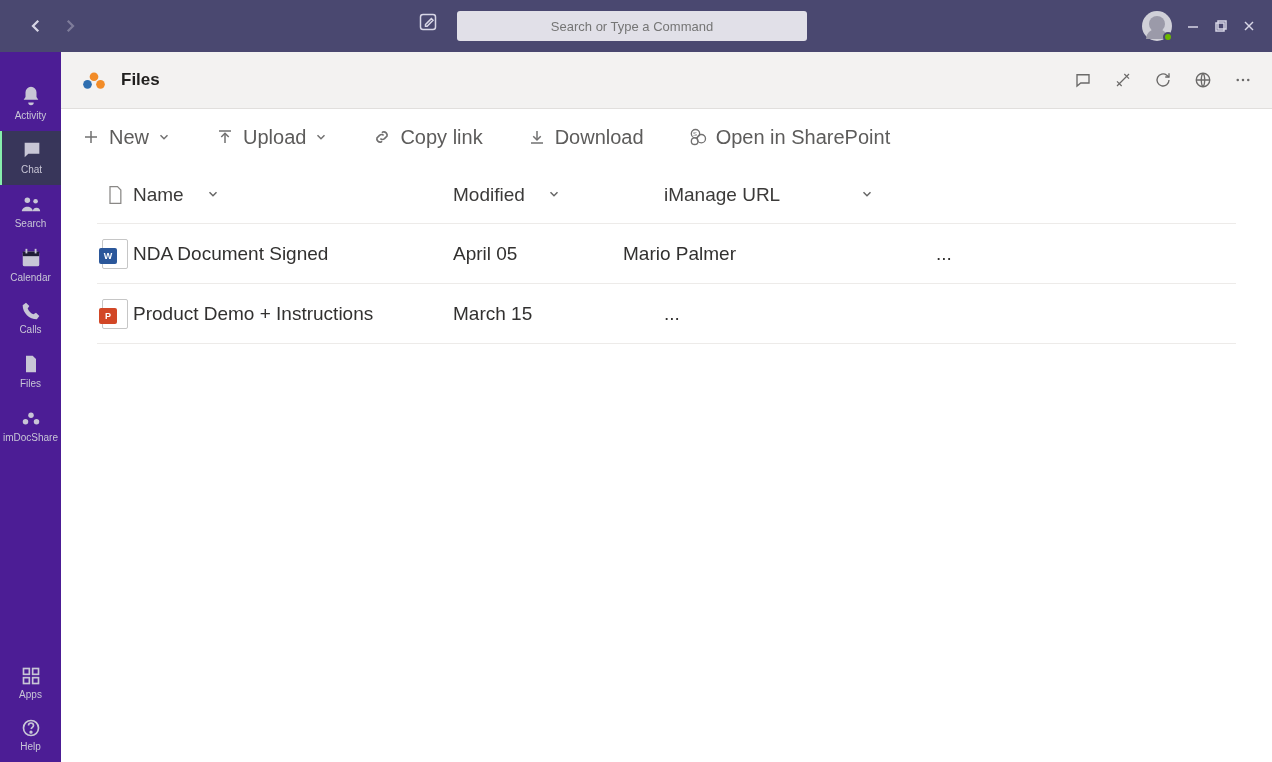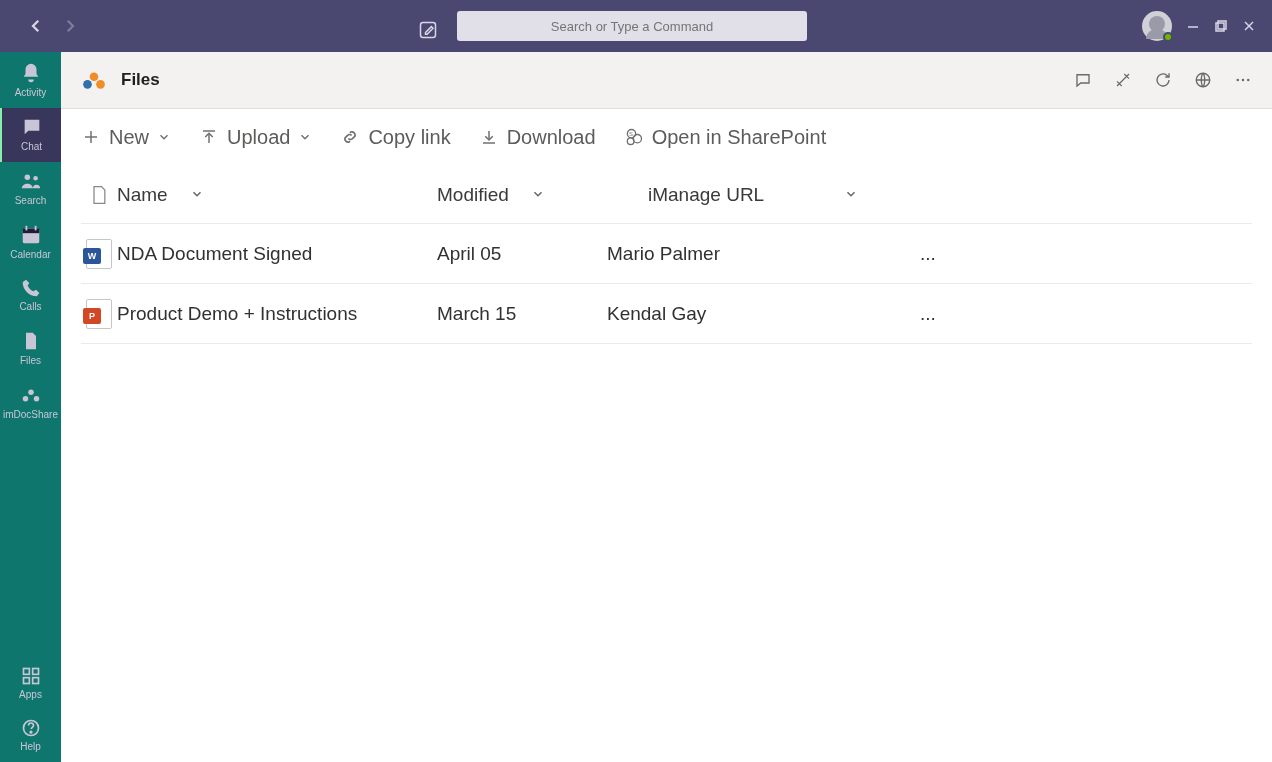--- a/index.html
+++ b/index.html
@@ -10,72 +10,72 @@
     background: #4a4870;
     height: 52px;
     display: flex;
     align-items: center;
     color: #f0f0f0;
     padding: 0 6px;
   }
   .tb-nav { display:flex; gap:10px; padding-left:18px; }
   .nav-arrow { width:24px; height:24px; display:flex; align-items:center; justify-content:center; color:#d8d6e6; cursor:pointer; }
   .nav-arrow.disabled { color:#7e7c9a; }
-  .tb-spacer { flex:1; display:flex; align-items:flex-end; justify-content:center; gap:14px; }
+  .tb-spacer { flex:1; display:flex; align-items:flex-start; justify-content:center; gap:14px; }
   .edit-btn { width:22px; height:22px; color:#d8d6e6; display:flex; align-items:center; justify-content:center; cursor:pointer; }
   .search {
     width: 350px; height: 30px; background:#e1e0e8; border-radius:3px;
     display:flex; align-items:center; justify-content:center;
     margin-left:4px;
   }
   .search input {
     border:none; background:transparent; width:100%; text-align:center;
     font-size:13px; color:#555; outline:none;
   }
   .tb-right { display:flex; align-items:center; gap:14px; padding-right:10px; }
   .avatar { width:30px; height:30px; border-radius:50%; background:#d0d0d8; position:relative; display:flex; align-items:center; justify-content:center;}
   .avatar-inner { width:16px; height:16px; border-radius:50%; background:#9b9aa9; position:relative; top:-2px;}
   .avatar-shoulders{position:absolute; bottom:2px; width:22px; height:10px; background:#9b9aa9; border-radius:10px 10px 0 0;}
   .presence { width:10px; height:10px; border-radius:50%; background:#6bb700; position:absolute; right:-1px; bottom:-1px; border:2px solid #4a4870;}
   .win-btn { width:14px; height:14px; color:#d8d6e6; display:flex; align-items:center; justify-content:center; cursor:pointer;}
 
   
   .body { display:flex; height:710px; }
   .rail {
-    width:61px; background:#0f766e; display:flex; flex-direction:column; align-items:center;
-    padding-top:2px; gap:0px; color:#c8c6d6;
+    width:61px; background:#4c1d95; display:flex; flex-direction:column; align-items:center;
+    padding-top:25px; gap:0px; color:#c8c6d6;
   }
   .rail-item { width:61px; display:flex; flex-direction:column; align-items:center; gap:3px; padding:8px 0 10px 0; font-size:10px; cursor:pointer; fill:#c8c6d6;}
   .rail-item.active { background:#38365a; border-left:2px solid #86efac; }
   .rail-spacer { flex:1; }
 
   .content { flex:1; background:#fff; display:flex; flex-direction:column;}
 
   
   .header {
     height:57px; background:#f3f2f1; border-bottom:1px solid #e1dfdd;
     display:flex; align-items:center; padding:0 20px; justify-content:space-between;
   }
   .header-left { display:flex; align-items:center; gap:14px;}
   .app-icon { width:26px; height:26px; display:flex; align-items:center; justify-content:center;}
   .header-title { font-weight:700; font-size:17px; color:#201f1e;}
   .header-right { display:flex; align-items:center; gap:22px; color:#6b6a69;}
   .hdr-ico { width:18px; height:18px; cursor:pointer; display:flex; align-items:center; justify-content:center;}
 
   
   .cmdbar {
-    height:57px; display:flex; align-items:center; gap:28px; padding:0 20px;
+    height:57px; display:flex; align-items:center; gap:44px; padding:0 20px;
     border-bottom:1px solid #fff;
   }
   .cmd { display:flex; align-items:center; gap:8px; color:#5d5c5b; font-size:20px; cursor:pointer;}
   .cmd .ic { width:20px; height:20px; color:#717070; display:flex; align-items:center; justify-content:center;}
   .chev { width:14px; height:14px; color:#717070; }
 
   
-  .tbl { padding:0 20px;}
+  .tbl { padding:0 36px;}
   .tbl-head { display:flex; align-items:center; height:58px; color:#3b3a39; font-size:19px; border-bottom:1px solid #edebe9;}
   .col-icon { width:36px; display:flex; justify-content:center;}
   .col-name { width:320px; display:flex; align-items:center; gap:22px;}
   .col-mod  { width:170px; display:flex; align-items:center; gap:22px;}
   .col-by   { width:272px; display:flex; align-items:center; gap:22px;}
   .col-url  { width:220px; display:flex; align-items:center; gap:80px;margin-left:41px;}
   .hd-chev { width:16px; height:16px; color:#666;}
   .tbl-row { display:flex; align-items:center; height:60px; color:#323130; font-size:19px; border-bottom:1px solid #edebe9;}
   .file-ico { width:26px; height:30px; border:1px solid #c6c6c6; border-radius:2px; background:#fff; position:relative;}
   .file-badge { position:absolute; left:-4px; bottom:4px; width:18px; height:16px; border-radius:2px; display:flex; align-items:center; justify-content:center; color:#fff; font-size:9px; font-weight:700;}
@@ -379,23 +379,20 @@
           <div class="file-ico">
               <div class="file-badge ppt">P</div>
             </div>
         </div>
         <div class="col-name">
             <span>Product Demo + Instructions</span>
           </div>
         <div class="col-mod">
             <span>March 15</span>
           </div>
-        <div class="col-by">
-            <span>Kendal Gay</span>
-          </div>
         <div class="col-url">
             <span>...</span>
           </div>
       </div>
 
     </div>
   </div>
 </div>
 
 </body></html>

